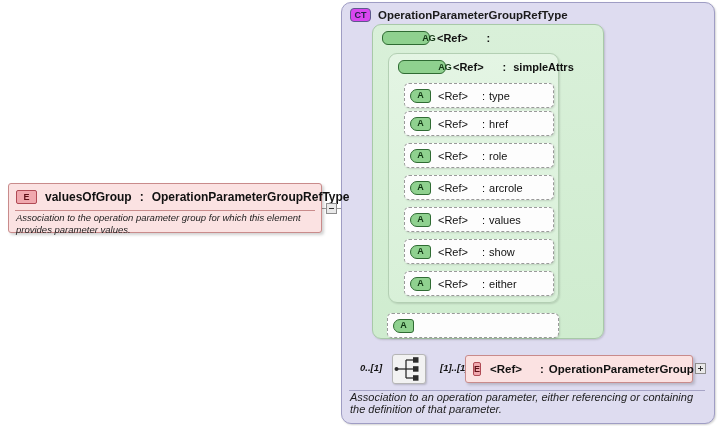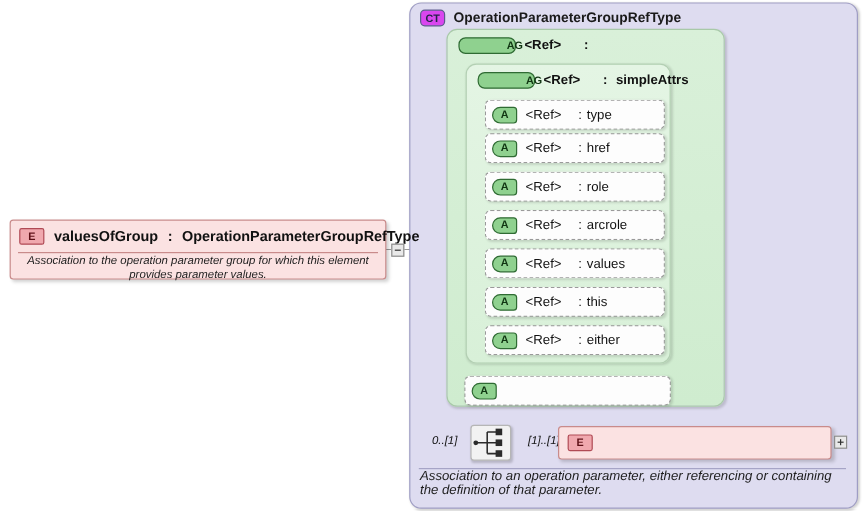--- a/index.html
+++ b/index.html
@@ -123,21 +123,20 @@
     font-size:12px;font-weight:bold;color:#111;white-space:nowrap;
   }
   .elem-rule{
     position:absolute;left:6px;right:6px;top:26px;
     height:1px;background:#c98b8b;
   }
   .elem-doc{
     position:absolute;left:7px;right:7px;top:28px;
     font-size:9.5px;font-style:italic;color:#1d1d1d;
     line-height:11.5px;
-    text-align:center;
   }
 
   
   .ref-elem{
     position:absolute;box-sizing:border-box;
     left:465px;top:355px;width:228px;height:28px;
     background:#fbe2e2;
     border:1px solid #c98b8b;
     border-radius:3px;
     box-shadow:2px 2px 3px rgba(0,0,0,.18);
@@ -153,21 +152,21 @@
     left:392px;top:354px;width:34px;height:30px;
     background:#f2f2f2;
     border:1px solid #b6b6b6;
     border-radius:3px;
     box-shadow:1px 1px 2px rgba(0,0,0,.18);
   }
 
   
   .card{
     position:absolute;
-    font-size:9.5px;font-style:italic;font-weight:normal;color:#111;
+    font-size:9.5px;font-style:italic;font-weight:bold;color:#111;
     white-space:nowrap;
   }
 
   
   .toggle{
     position:absolute;box-sizing:border-box;
     width:11px;height:11px;
     background:#e9e9e9;
     border:1px solid #8d8d8d;
   }
@@ -271,21 +270,21 @@
   <div class="attr-row a-in" style="top:175px">
     <span class="badge badge-a">A</span>
     <span class="rowtxt"><span>&lt;Ref&gt;</span><span class="sep">:</span><span>arcrole</span></span>
   </div>
   <div class="attr-row a-in" style="top:207px">
     <span class="badge badge-a">A</span>
     <span class="rowtxt"><span>&lt;Ref&gt;</span><span class="sep">:</span><span>values</span></span>
   </div>
   <div class="attr-row a-in" style="top:239px">
     <span class="badge badge-a">A</span>
-    <span class="rowtxt"><span>&lt;Ref&gt;</span><span class="sep">:</span><span>this</span></span>
+    <span class="rowtxt"><span>&lt;Ref&gt;</span><span class="sep">:</span><span>show</span></span>
   </div>
   <div class="attr-row a-in" style="top:271px">
     <span class="badge badge-a">A</span>
     <span class="rowtxt"><span>&lt;Ref&gt;</span><span class="sep">:</span><span>either</span></span>
   </div>
 
   <div class="attr-row a-out">
     <span class="badge badge-a">A</span>
   </div>
 
@@ -305,20 +304,21 @@
         <rect x="20" y="20.2" width="5.5" height="5.5"></rect>
       </g>
     </svg>
   </div>
 
   <div class="card" style="left:360px;top:362px">0..[1]</div>
   <div class="card" style="left:440px;top:362px">[1]..[1]</div>
 
   <div class="ref-elem">
     <span class="badge badge-e">E</span>
+    <span class="rowtxt"><span>&lt;Ref&gt;</span><span class="sep">:</span><span>OperationParameterGroup</span></span>
   </div>
   <div class="toggle plus" style="left:695px;top:363px"></div>
 
   <div class="ct-rule"></div>
   <div class="ct-doc">Association to an operation parameter, either referencing or containing the definition of that parameter.</div>
 
   <div class="elem-box">
     <div class="elem-head">
       <span class="badge badge-e">E</span>
       <span>valuesOfGroup</span>

